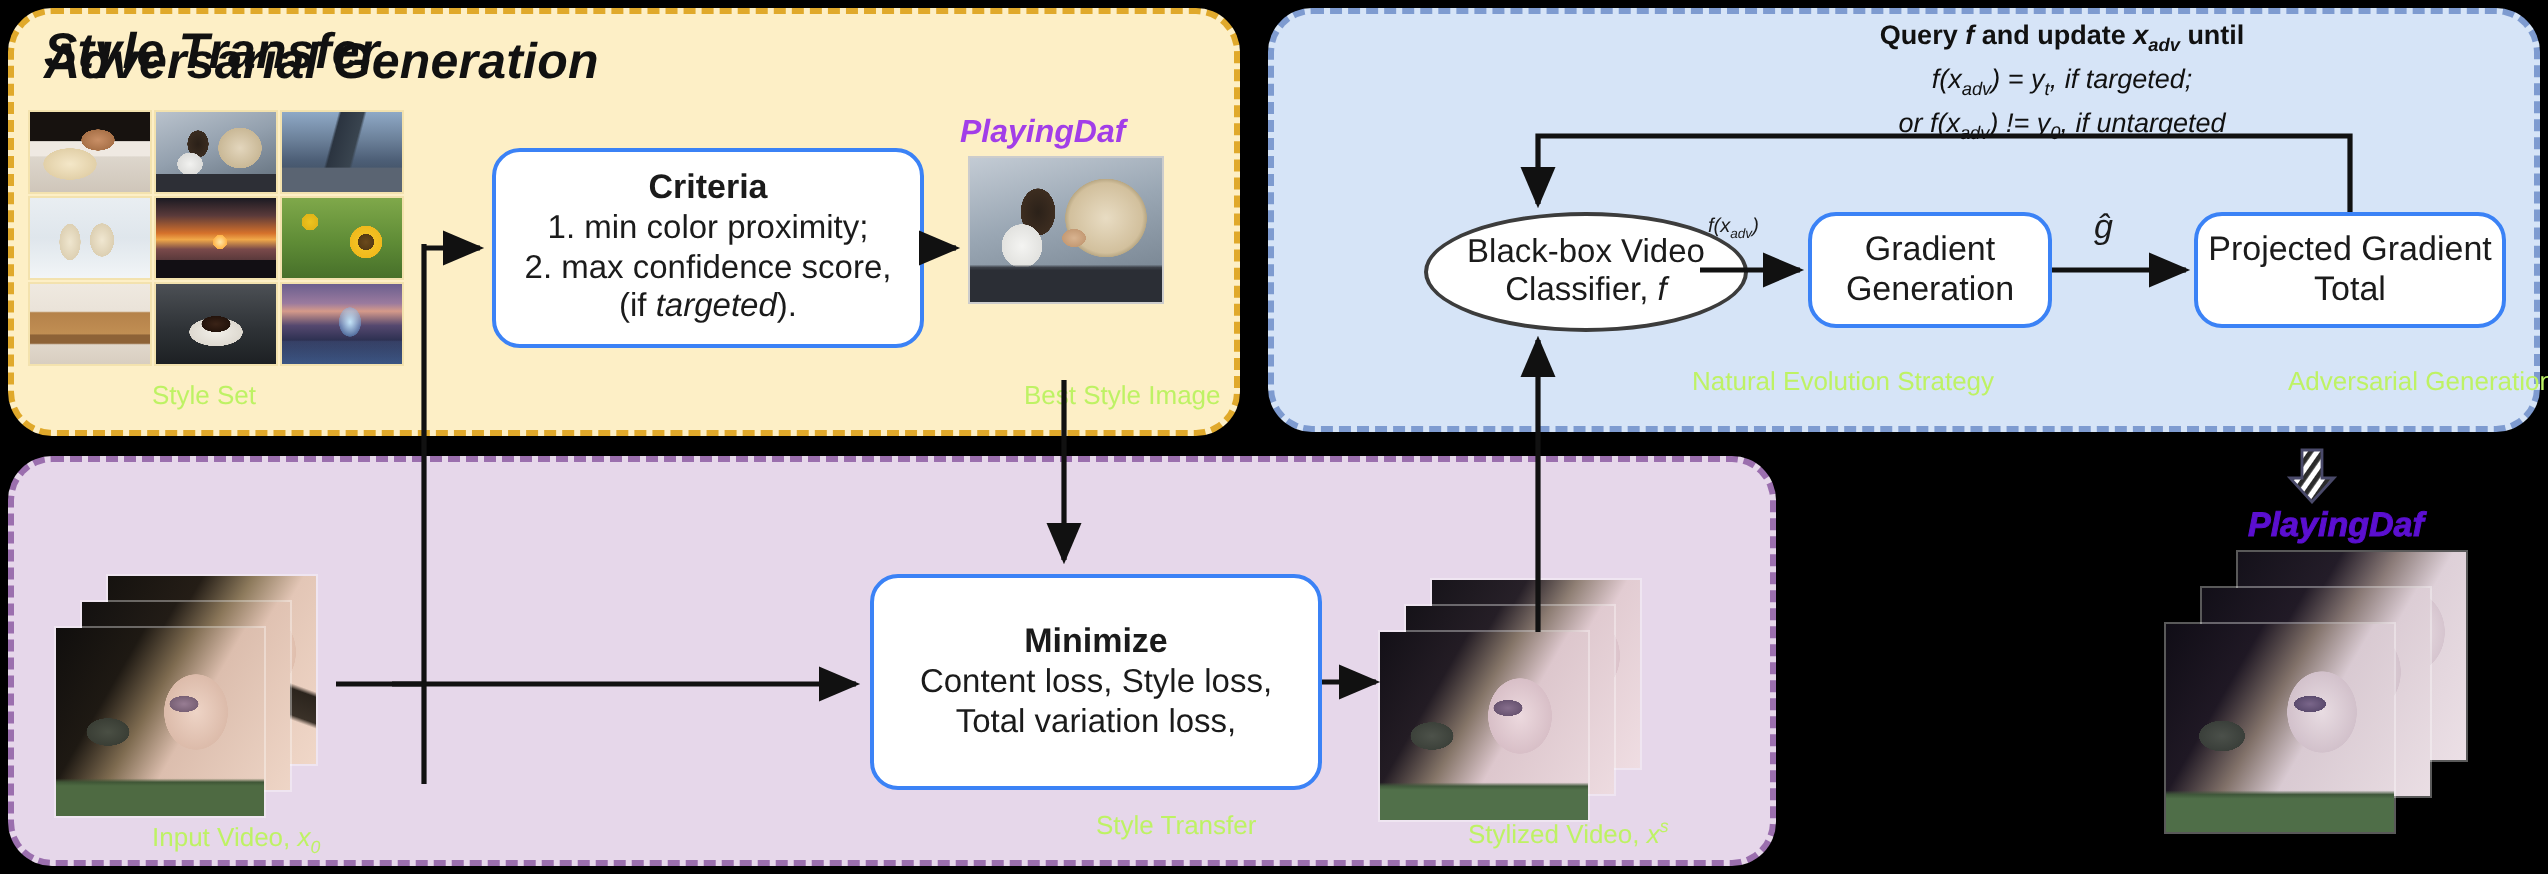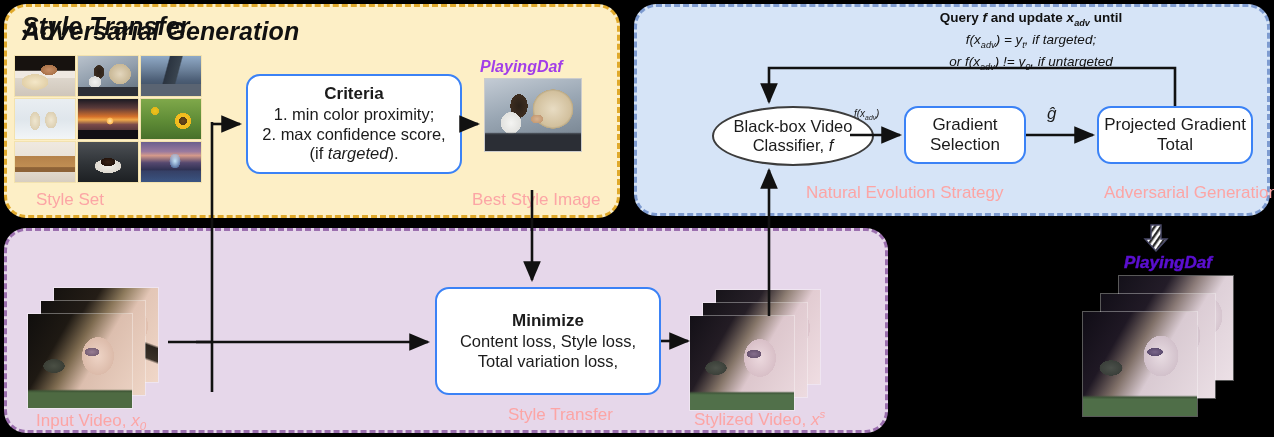--- a/index.html
+++ b/index.html
@@ -22,21 +22,21 @@
   #title-adversarial{left:22px;top:17px;}
   #title-style-transfer{left:22px;top:12px;}
 
   
   #style-set-grid{position:absolute;left:14px;top:55px;width:186px;height:128px;
       display:grid;grid-template-columns:repeat(3,60px);grid-template-rows:repeat(3,40px);
       gap:3px;}
   .thumb{width:60px;height:40px;border:1px solid #f3e2ae;overflow:hidden;position:relative;}
   .thumb i{position:absolute;inset:0;display:block;}
 
-  .lbl{position:absolute;font-size:17px;color:#fca5a5;white-space:nowrap;}
+  .lbl{position:absolute;font-size:13px;color:#bef264;white-space:nowrap;margin-left:40px;}
   #label-style-set{left:36px;top:190px;}
   #label-best-style-image{left:472px;top:190px;}
   #label-input-video{left:36px;top:411px;}
   #label-stylized-video{left:694px;top:408px;}
   #label-style-transfer-caption{left:508px;top:405px;}
   #label-nes{left:806px;top:183px;}
   #label-advgen{left:1104px;top:183px;}
 
   
   .procbox{position:absolute;background:#fff;border:2px solid #3b82f6;
@@ -188,21 +188,21 @@
   <div class="ellipsebox" id="box-classifier">
     <div>Black-box Video</div>
     <div><span>Classifier, </span><span class="ital">f</span></div>
   </div>
 
   <div class="arrowlabel" id="arrowlabel-fxadv">f(x<sub>adv</sub>)</div>
   <div class="arrowlabel" id="arrowlabel-ghat">ĝ</div>
 
   <div class="procbox" id="box-gradient-estimation">
     <div>Gradient</div>
-    <div>Selection</div>
+    <div>Generation</div>
   </div>
 
   <div class="procbox" id="box-pgd">
     <div>Projected Gradient</div>
     <div>Total</div>
   </div>
 
   <div class="lbl" id="label-nes">Natural Evolution Strategy</div>
   <div class="lbl" id="label-advgen">Adversarial Generation</div>
 

